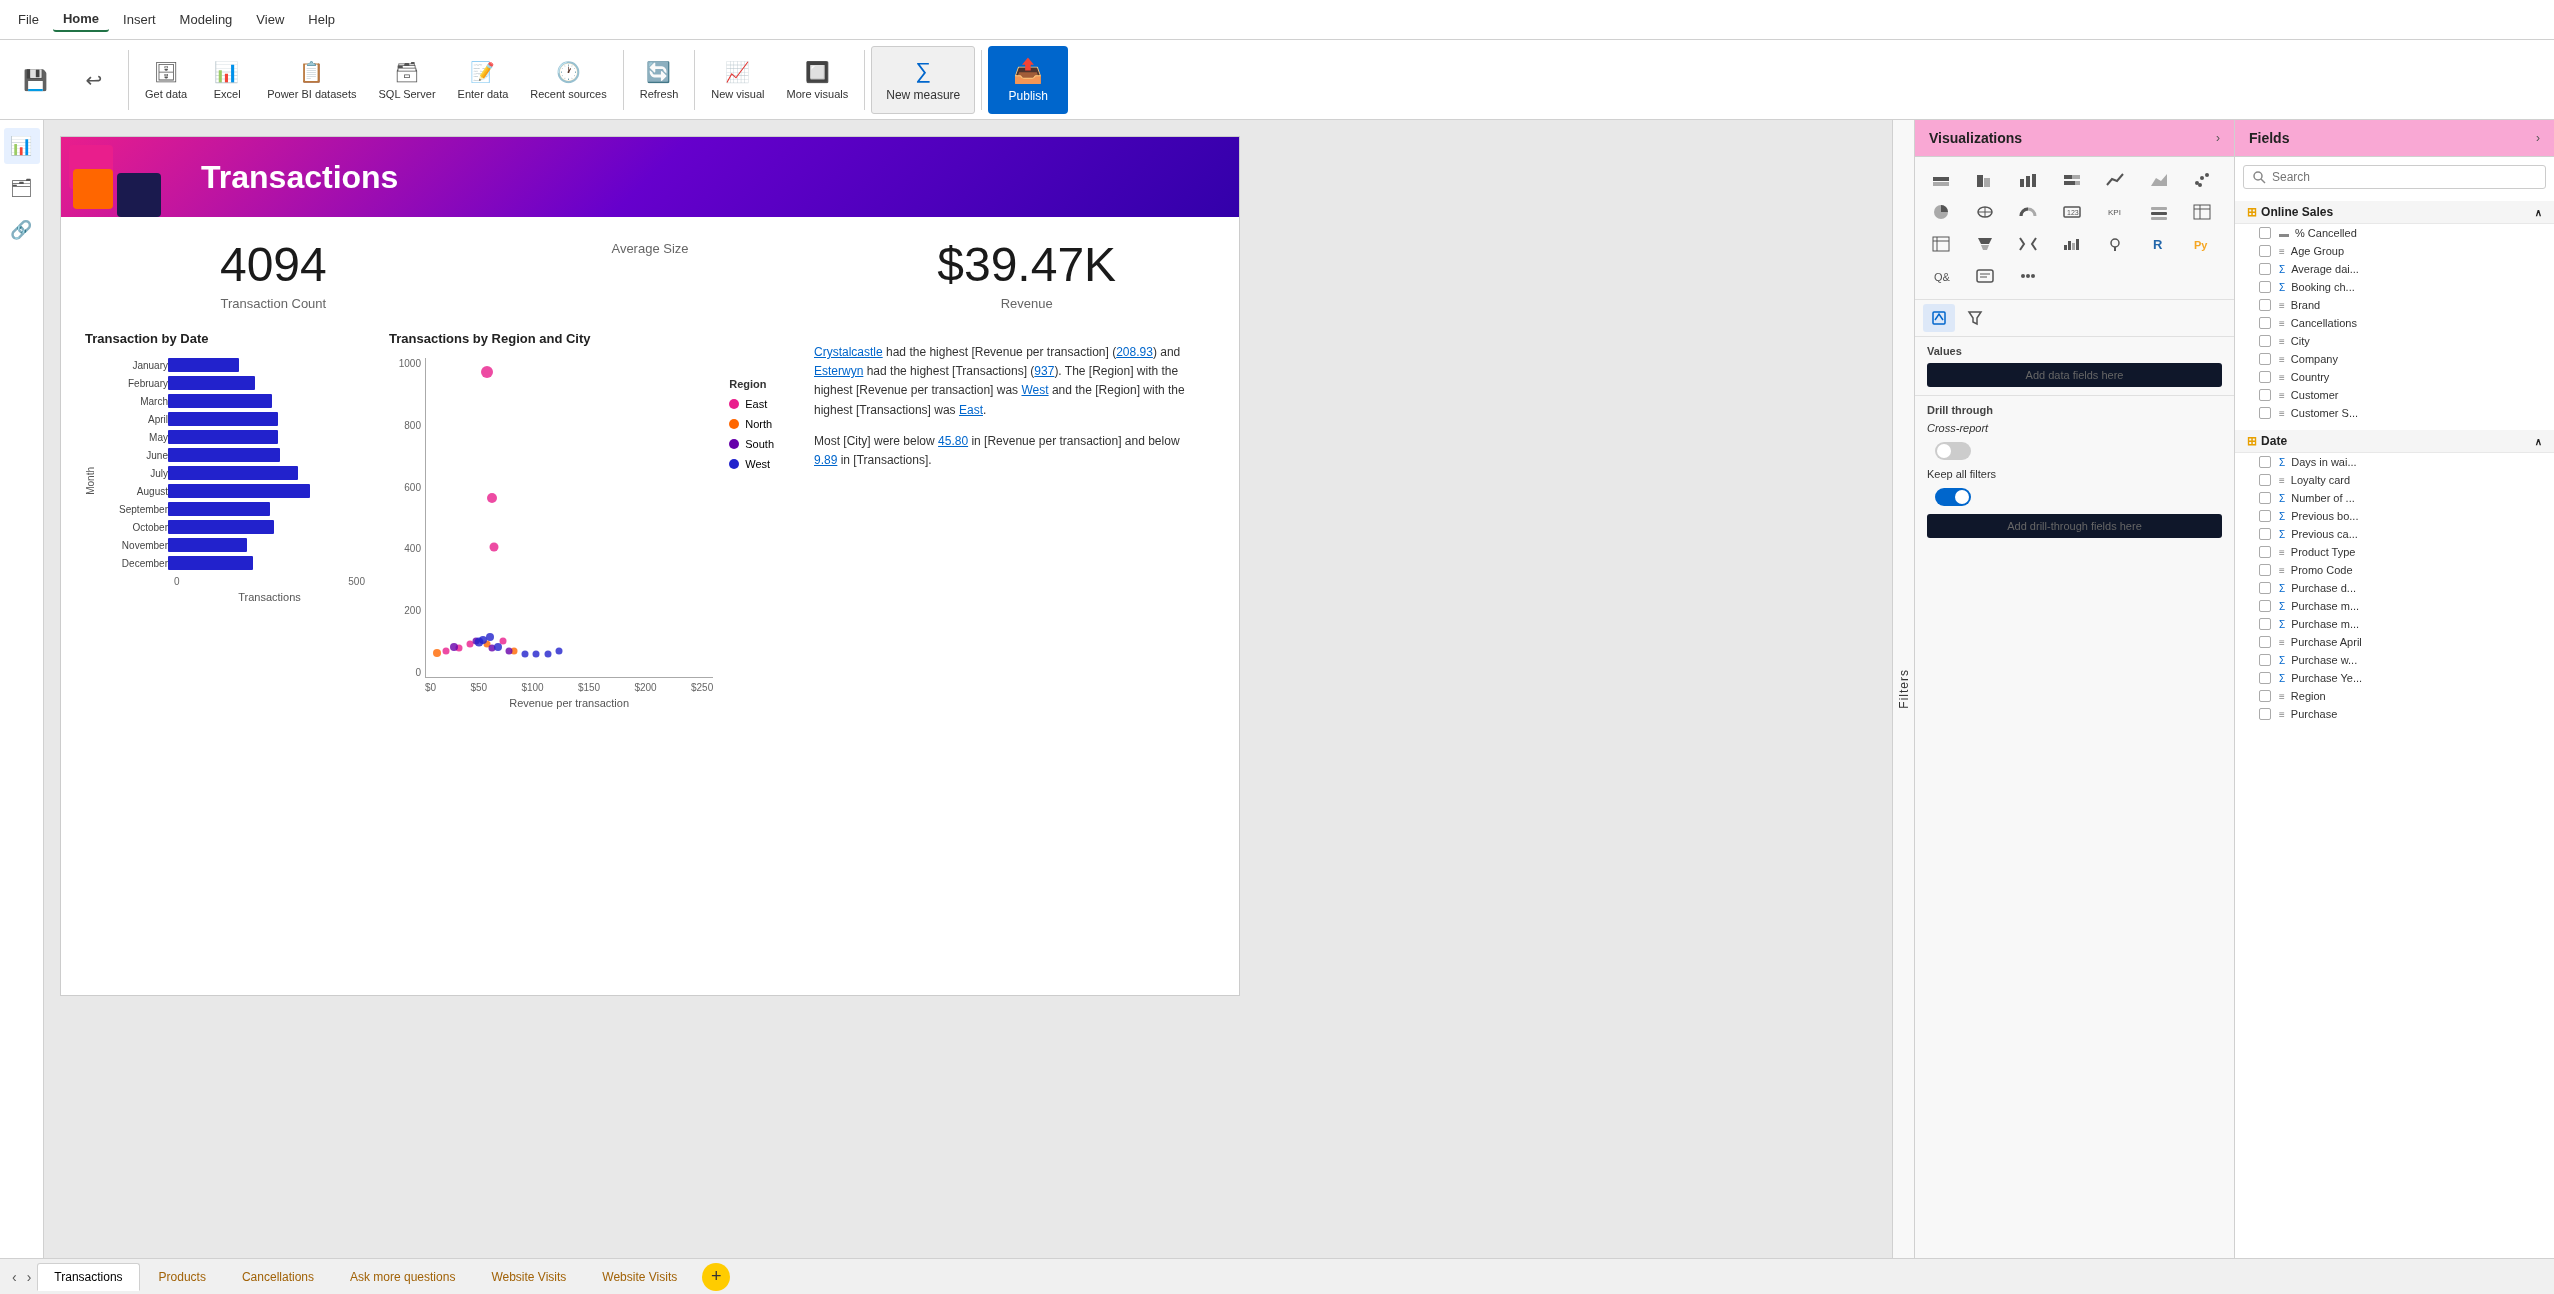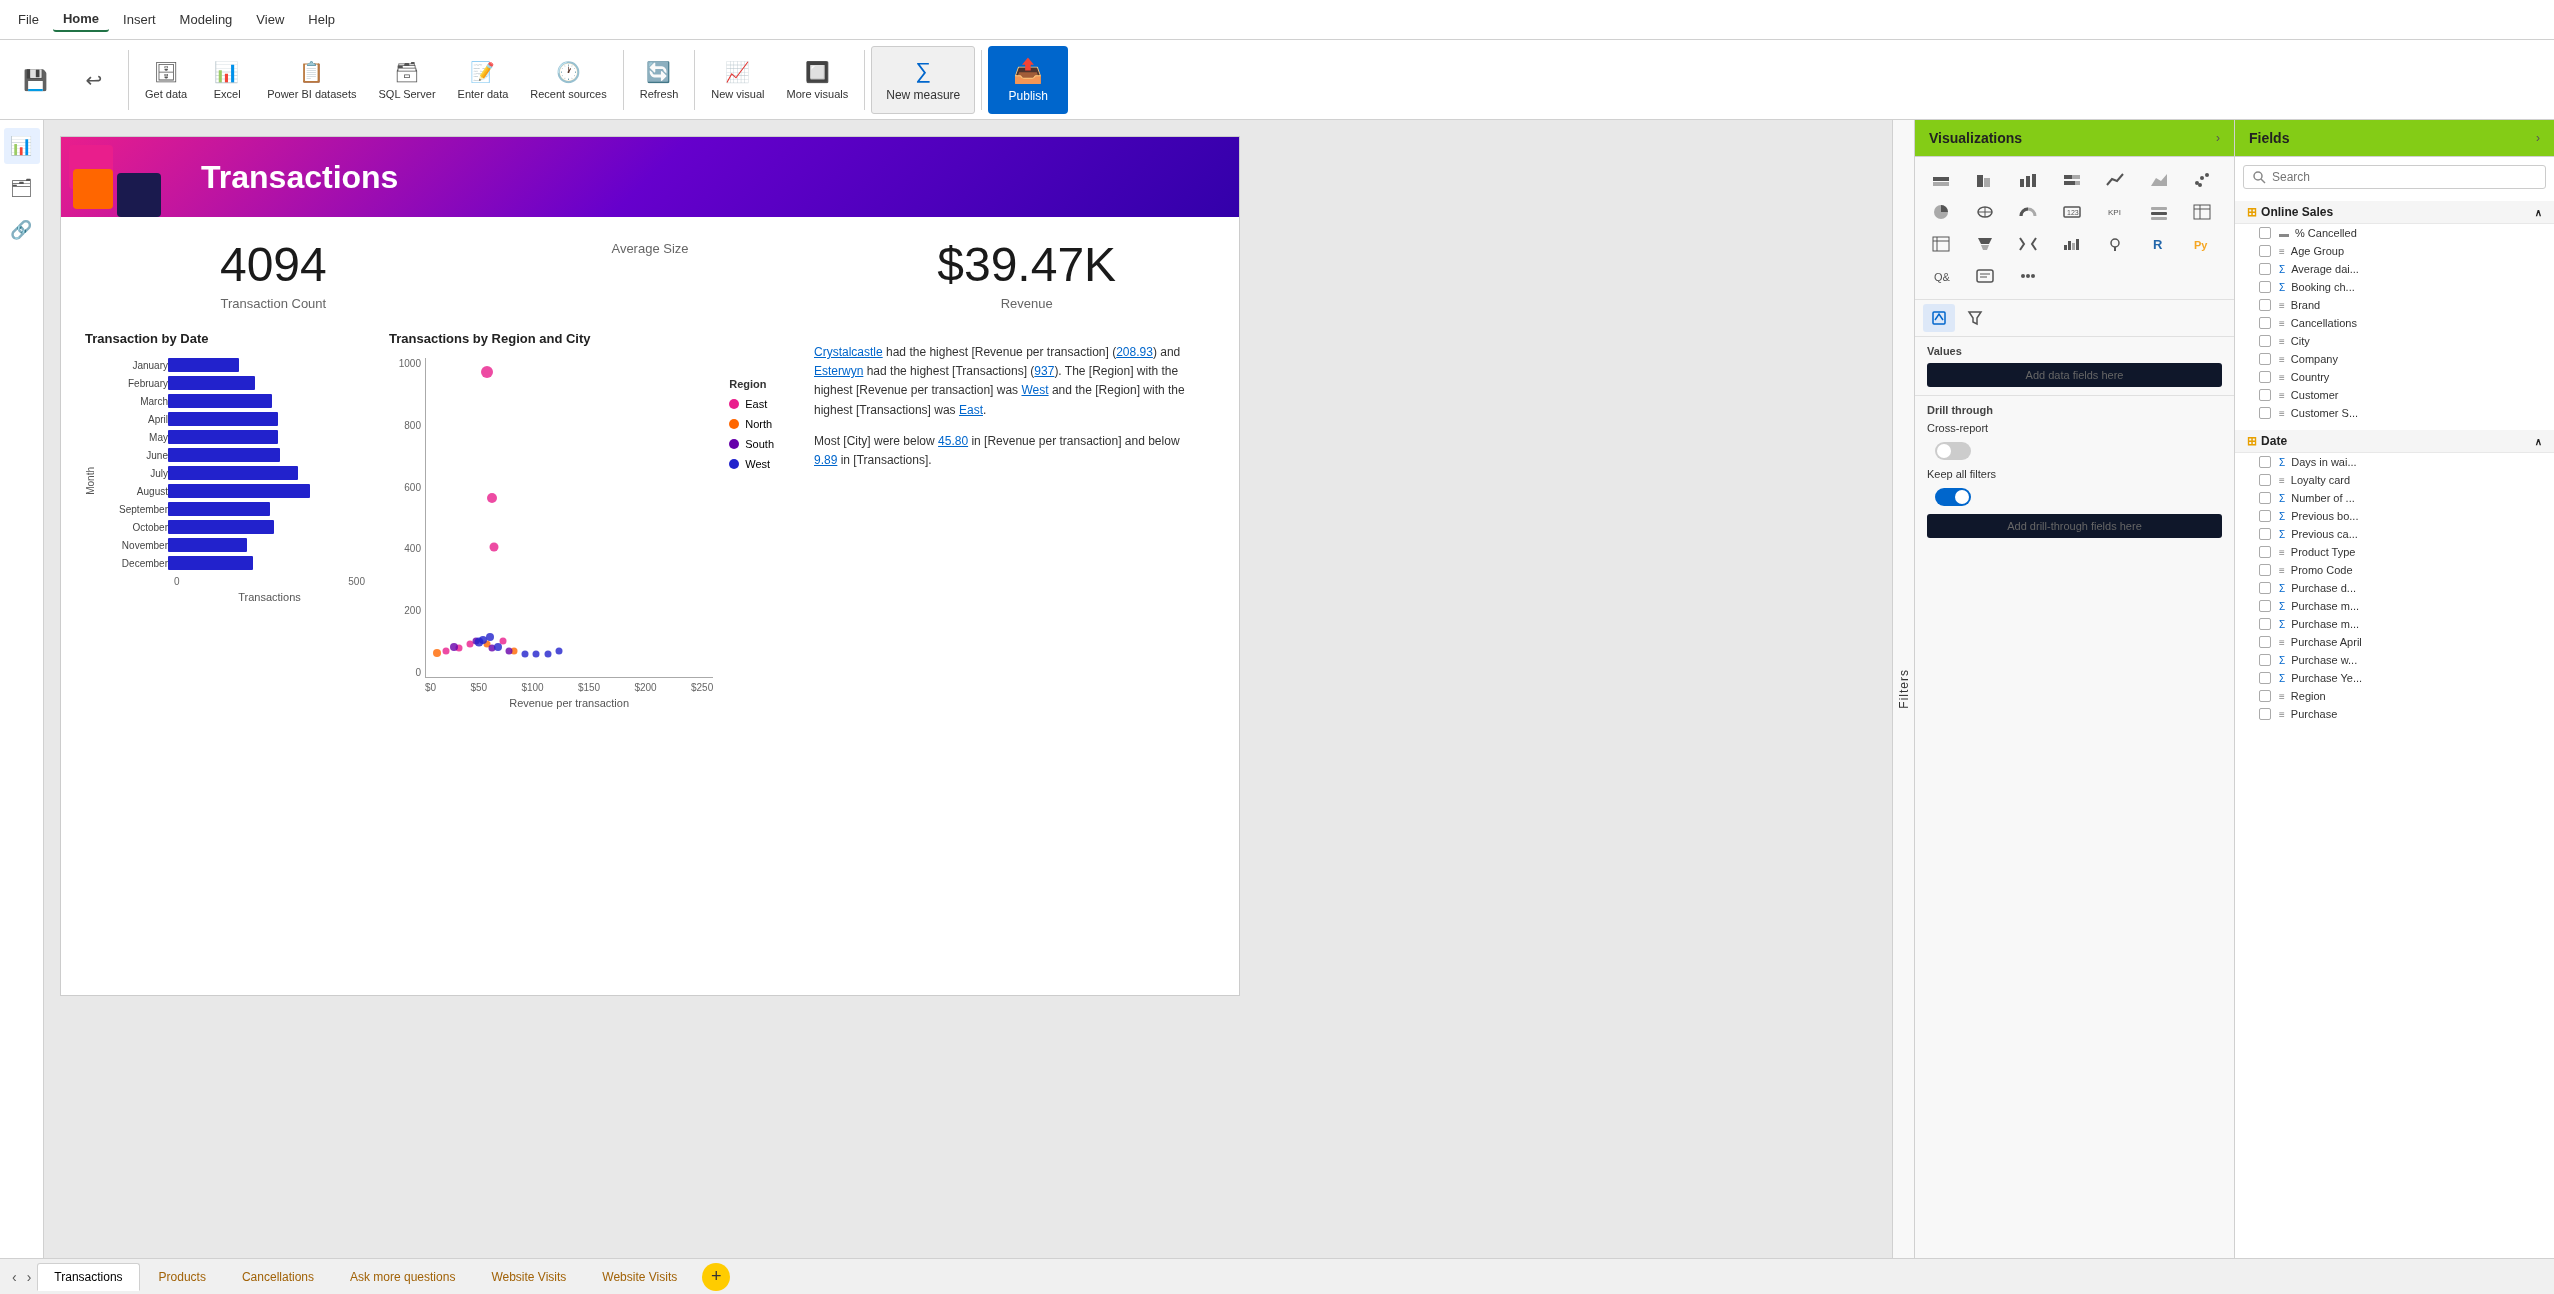--- a/index.html
+++ b/index.html
@@ -124,21 +124,21 @@
       letter-spacing: 1px; cursor: pointer;
     }
 
     
     .right-panels {
       display: flex; flex-direction: column; width: 320px; background: #f8f8f8;
       border-left: 1px solid #d0d0d0; overflow-y: auto;
     }
     .right-panel-header {
       display: flex; align-items: center; justify-content: space-between;
-      padding: 10px 14px; border-bottom: 1px solid #d0d0d0; background: #84cc16;
+      padding: 10px 14px; border-bottom: 1px solid #d0d0d0; background: #f9a8d4;
     }
     .right-panel-title { font-size: 14px; font-weight: 600; color: #222; }
     .panel-expand-icon { color: #555; cursor: pointer; font-size: 12px; }
 
     
     .viz-icons-grid { display: grid; grid-template-columns: repeat(7, 1fr); gap: 2px; padding: 8px; }
     .viz-icon-btn {
       width: 36px; height: 30px; display: flex; align-items: center; justify-content: center;
       border-radius: 3px; cursor: pointer; font-size: 14px; color: #555;
     }
@@ -683,21 +683,21 @@
         </div>
       </div>
 
       <div class="viz-section">
         <div class="viz-section-label">Values</div>
         <div class="add-fields-placeholder">Add data fields here</div>
       </div>
 
       <div class="drillthrough-section">
         <div class="viz-section-label">Drill through</div>
-        <div class="toggle-row" style="margin-bottom:8px;">
+        <div class="toggle-row" style="margin-bottom:8px;font-style:italic;">
           <span>Cross-report</span>
         </div>
         <div style="margin-bottom:8px;padding-left:8px;">
           <div class="toggle off">
             <div class="toggle-thumb"></div>
           </div>
         </div>
         <div class="toggle-row" style="margin-bottom:8px;">
           <span>Keep all filters</span>
         </div>

